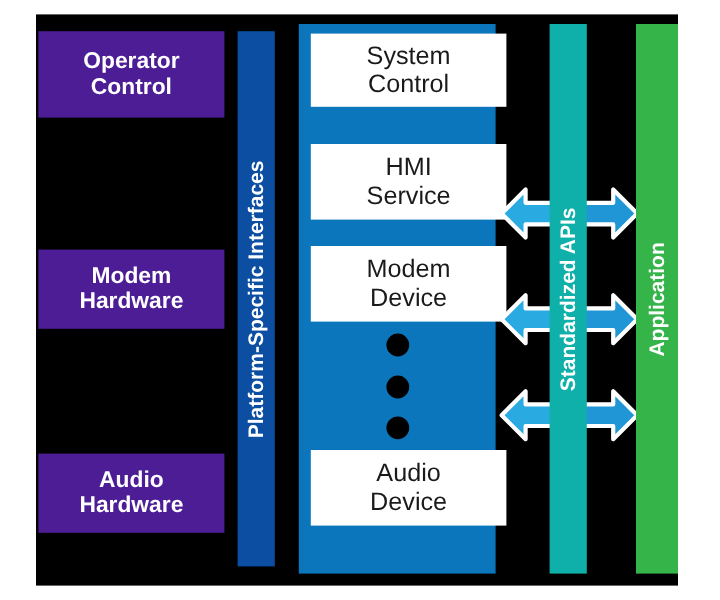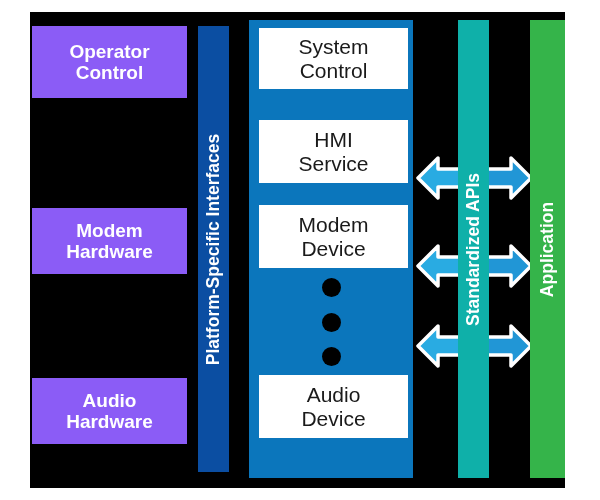--- a/index.html
+++ b/index.html
@@ -24,21 +24,21 @@
     position: absolute;
     left: 30px;
     top: 12px;
     width: 535px;
     height: 476px;
     background: #000000;
   }
   
   .hw-box {
     position: absolute;
-    background: #8b5cf6;
+    background: #4c1d95;
     color: #ffffff;
     font-weight: bold;
     font-size: 19px;
     line-height: 1.12;
     display: flex;
     align-items: center;
     justify-content: center;
     text-align: center;
     left: 32px;
     width: 155px;
@@ -81,21 +81,21 @@
     position: absolute;
     left: 249px;
     top: 20px;
     width: 164px;
     height: 458px;
     background: #0B76BC;
   }
   .svc-box {
     position: absolute;
     left: 259px;
-    width: 149px;
+    width: 163px;
     background: #ffffff;
     color: #1a1a1a;
     font-size: 21px;
     line-height: 1.12;
     display: flex;
     align-items: center;
     justify-content: center;
     text-align: center;
   }
   .svc-box.s0 { top: 28px;  height: 61px; }

